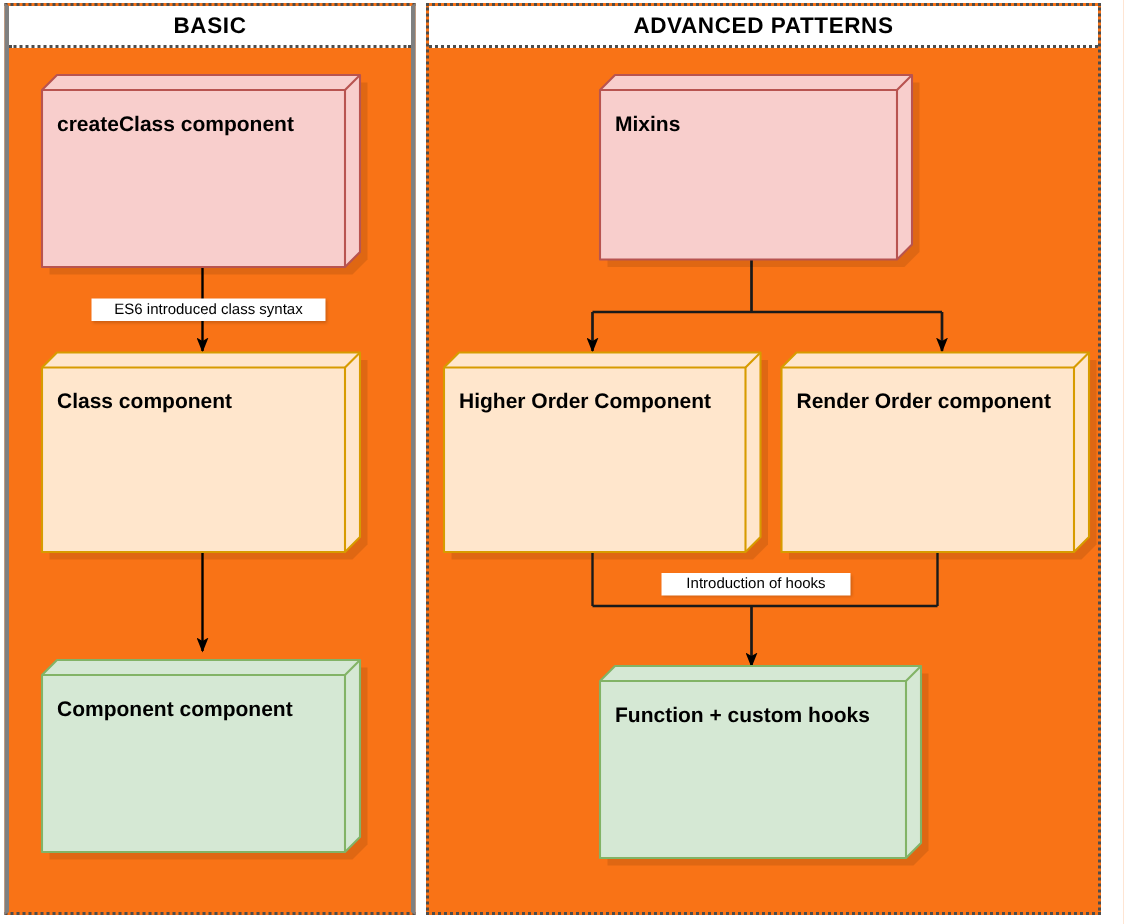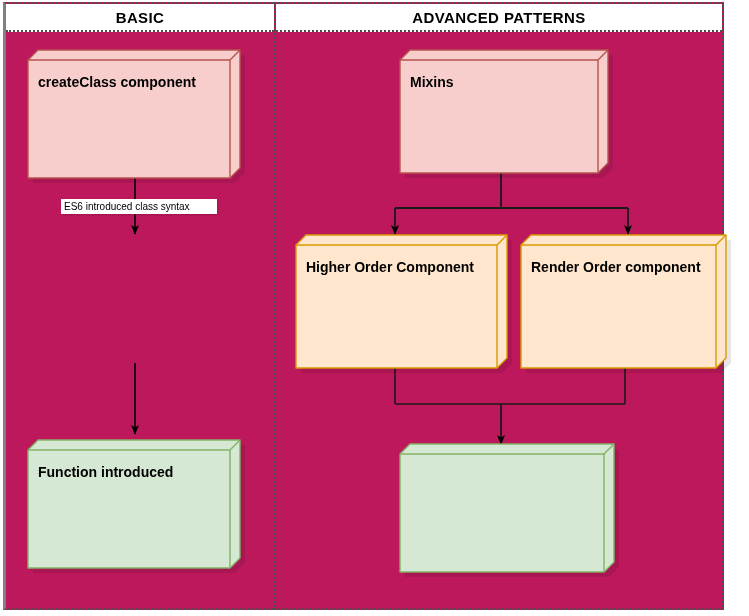--- a/index.html
+++ b/index.html
@@ -15,35 +15,35 @@
     position: relative;
     width: 749px;
     height: 616px;
     background: #ffffff;
     overflow: hidden;
   }
 
   
   .panel {
     position: absolute;
-    background: #be185d;
+    background: #f97316;
     box-sizing: border-box;
   }
   .panel-basic {
     left: 3px;
     top: 2px;
     width: 274px;
     height: 608px;
     border-top: 2px dotted #4d4d4d;
     border-bottom: 2px dotted #4d4d4d;
     border-left: 3px solid #808080;
     border-right: 3px solid #808080;
   }
   .panel-advanced {
-    left: 274px;
+    left: 284px;
     top: 2px;
     width: 450px;
     height: 608px;
     border: 2px dotted #4d4d4d;
   }
   .panel-header {
     position: absolute;
     left: 0;
     top: 0;
     width: 100%;
@@ -87,21 +87,21 @@
     top: 0;
     width: 749px;
     height: 616px;
     pointer-events: none;
   }
   .edge-label {
     position: absolute;
     background: #ffffff;
     font-size: 10px;
     color: #000000;
-    text-align: left;
+    text-align: center;
     line-height: 13px;
     padding: 1px 3px;
     white-space: pre-line;
     box-shadow: 1px 1px 2px rgba(0,0,0,0.18);
   }
 </style>
 </head>
 <body>
 
 <div id="canvas">
@@ -145,31 +145,42 @@
       <g transform="translate(4,4)">
         <path d="M0,10 L10,0 L212,0 L212,118 L202,128 L0,128 Z" fill="rgba(0,0,0,0.10)" transform="translate(5,5)" stroke="none"></path>
         <path d="M0,10 L10,0 L212,0 L212,118 L202,128 L0,128 Z" fill="#f8cecc" stroke="#b85450" stroke-width="1.4" stroke-linejoin="round"></path>
         <path d="M0,10 L202,10 L202,128" fill="none" stroke="#b85450" stroke-width="1.4" stroke-linejoin="round"></path>
         <path d="M202,10 L212,0" fill="none" stroke="#b85450" stroke-width="1.4"></path>
       </g>
     </svg>
     <span class="box-label" style="left:14px; top:28px;">createClass component</span>
   </div>
 
+  <div class="box3d" style="left:24px; top:231px;">
+    <svg width="224" height="145" viewBox="0 0 224 145">
+      <g transform="translate(4,4)">
+        <path d="M0,10 L10,0 L212,0 L212,123 L202,133 L0,133 Z" fill="rgba(0,0,0,0.10)" transform="translate(5,5)" stroke="none"></path>
+        <path d="M0,10 L10,0 L212,0 L212,123 L202,133 L0,133 Z" fill="#ffe6cc" stroke="#d79b00" stroke-width="1.4" stroke-linejoin="round"></path>
+        <path d="M0,10 L202,10 L202,133" fill="none" stroke="#d79b00" stroke-width="1.4" stroke-linejoin="round"></path>
+        <path d="M202,10 L212,0" fill="none" stroke="#d79b00" stroke-width="1.4"></path>
+      </g>
+    </svg>
+    <span class="box-label" style="left:14px; top:28px;">Class component</span>
+  </div>
 
   <div class="box3d" style="left:24px; top:436px;">
     <svg width="224" height="140" viewBox="0 0 224 140">
       <g transform="translate(4,4)">
         <path d="M0,10 L10,0 L212,0 L212,118 L202,128 L0,128 Z" fill="rgba(0,0,0,0.10)" transform="translate(5,5)" stroke="none"></path>
         <path d="M0,10 L10,0 L212,0 L212,118 L202,128 L0,128 Z" fill="#d5e8d4" stroke="#82b366" stroke-width="1.4" stroke-linejoin="round"></path>
         <path d="M0,10 L202,10 L202,128" fill="none" stroke="#82b366" stroke-width="1.4" stroke-linejoin="round"></path>
         <path d="M202,10 L212,0" fill="none" stroke="#82b366" stroke-width="1.4"></path>
       </g>
     </svg>
-    <span class="box-label" style="left:14px; top:28px;">Function introduced</span>
+    <span class="box-label" style="left:14px; top:28px;">Component component</span>
   </div>
 
   <div class="box3d" style="left:292px; top:231px;">
     <svg width="225" height="145" viewBox="0 0 225 145">
       <g transform="translate(4,4)">
         <path d="M0,10 L10,0 L211,0 L211,123 L201,133 L0,133 Z" fill="rgba(0,0,0,0.10)" transform="translate(5,5)" stroke="none"></path>
         <path d="M0,10 L10,0 L211,0 L211,123 L201,133 L0,133 Z" fill="#ffe6cc" stroke="#d79b00" stroke-width="1.4" stroke-linejoin="round"></path>
         <path d="M0,10 L201,10 L201,133" fill="none" stroke="#d79b00" stroke-width="1.4" stroke-linejoin="round"></path>
         <path d="M201,10 L211,0" fill="none" stroke="#d79b00" stroke-width="1.4"></path>
       </g>
@@ -203,19 +214,21 @@
 
   <div class="box3d" style="left:396px; top:440px;">
     <svg width="228" height="140" viewBox="0 0 228 140">
       <g transform="translate(4,4)">
         <path d="M0,10 L10,0 L214,0 L214,118 L204,128 L0,128 Z" fill="rgba(0,0,0,0.10)" transform="translate(5,5)" stroke="none"></path>
         <path d="M0,10 L10,0 L214,0 L214,118 L204,128 L0,128 Z" fill="#d5e8d4" stroke="#82b366" stroke-width="1.4" stroke-linejoin="round"></path>
         <path d="M0,10 L204,10 L204,128" fill="none" stroke="#82b366" stroke-width="1.4" stroke-linejoin="round"></path>
         <path d="M204,10 L214,0" fill="none" stroke="#82b366" stroke-width="1.4"></path>
       </g>
     </svg>
+    <span class="box-label" style="left:14px; top:28px;">Function + custom hooks</span>
   </div>
 
   <div class="edge-label" style="left:61px; top:199px; width:150px;">ES6 introduced class syntax</div>
 
 
+  <div class="edge-label" style="left:441px; top:382px; width:120px;">Introduction of hooks</div>
 
 </div>
 
 </body></html>

